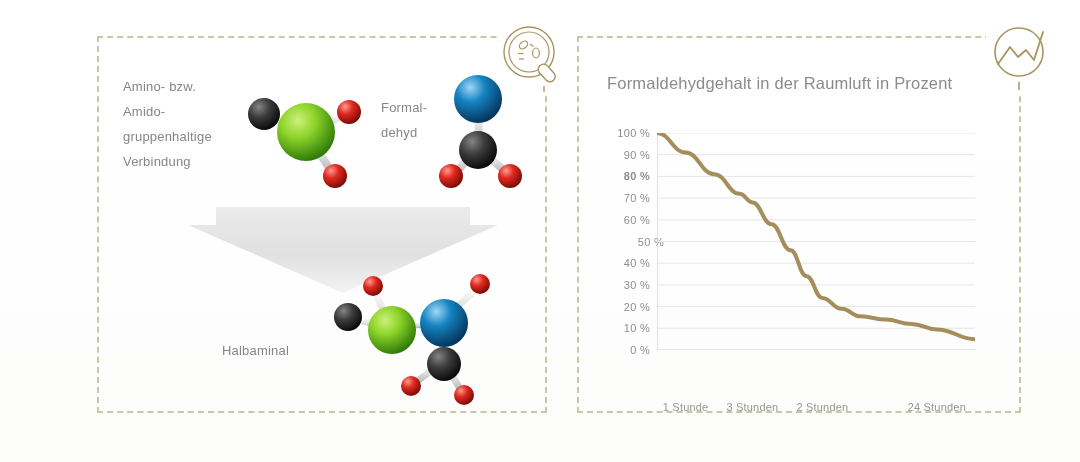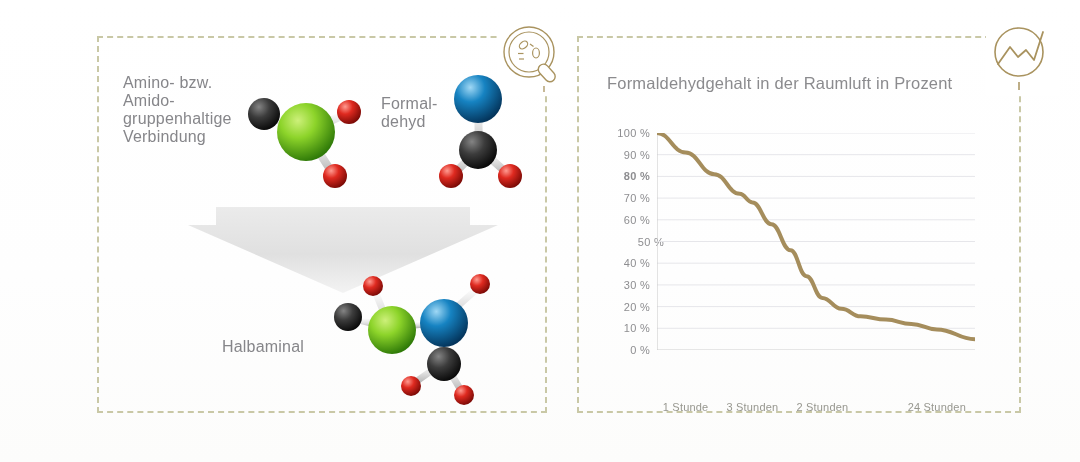--- a/index.html
+++ b/index.html
@@ -40,22 +40,22 @@
     height: 74px;
     background: #ffffff;
   }
   .badge-magnifier { left: 498px; top: 22px; }
   .badge-chart     { left: 986px; top: 22px; }
 
   
   .lbl {
     position: absolute;
     color: #86868a;
-    font-size: 16px;
-    line-height: 18px;
+    font-size: 13px;
+    line-height: 25px;
     letter-spacing: 0.2px;
     white-space: pre-line;
   }
   .lbl-amino { left: 123px; top: 74px; width: 160px; }
   .lbl-formaldehyd { left: 381px; top: 95px; width: 110px; }
   .lbl-halbaminal { left: 222px; top: 338px; width: 180px; }
 
   
   .arrow-wrap {
     position: absolute;

